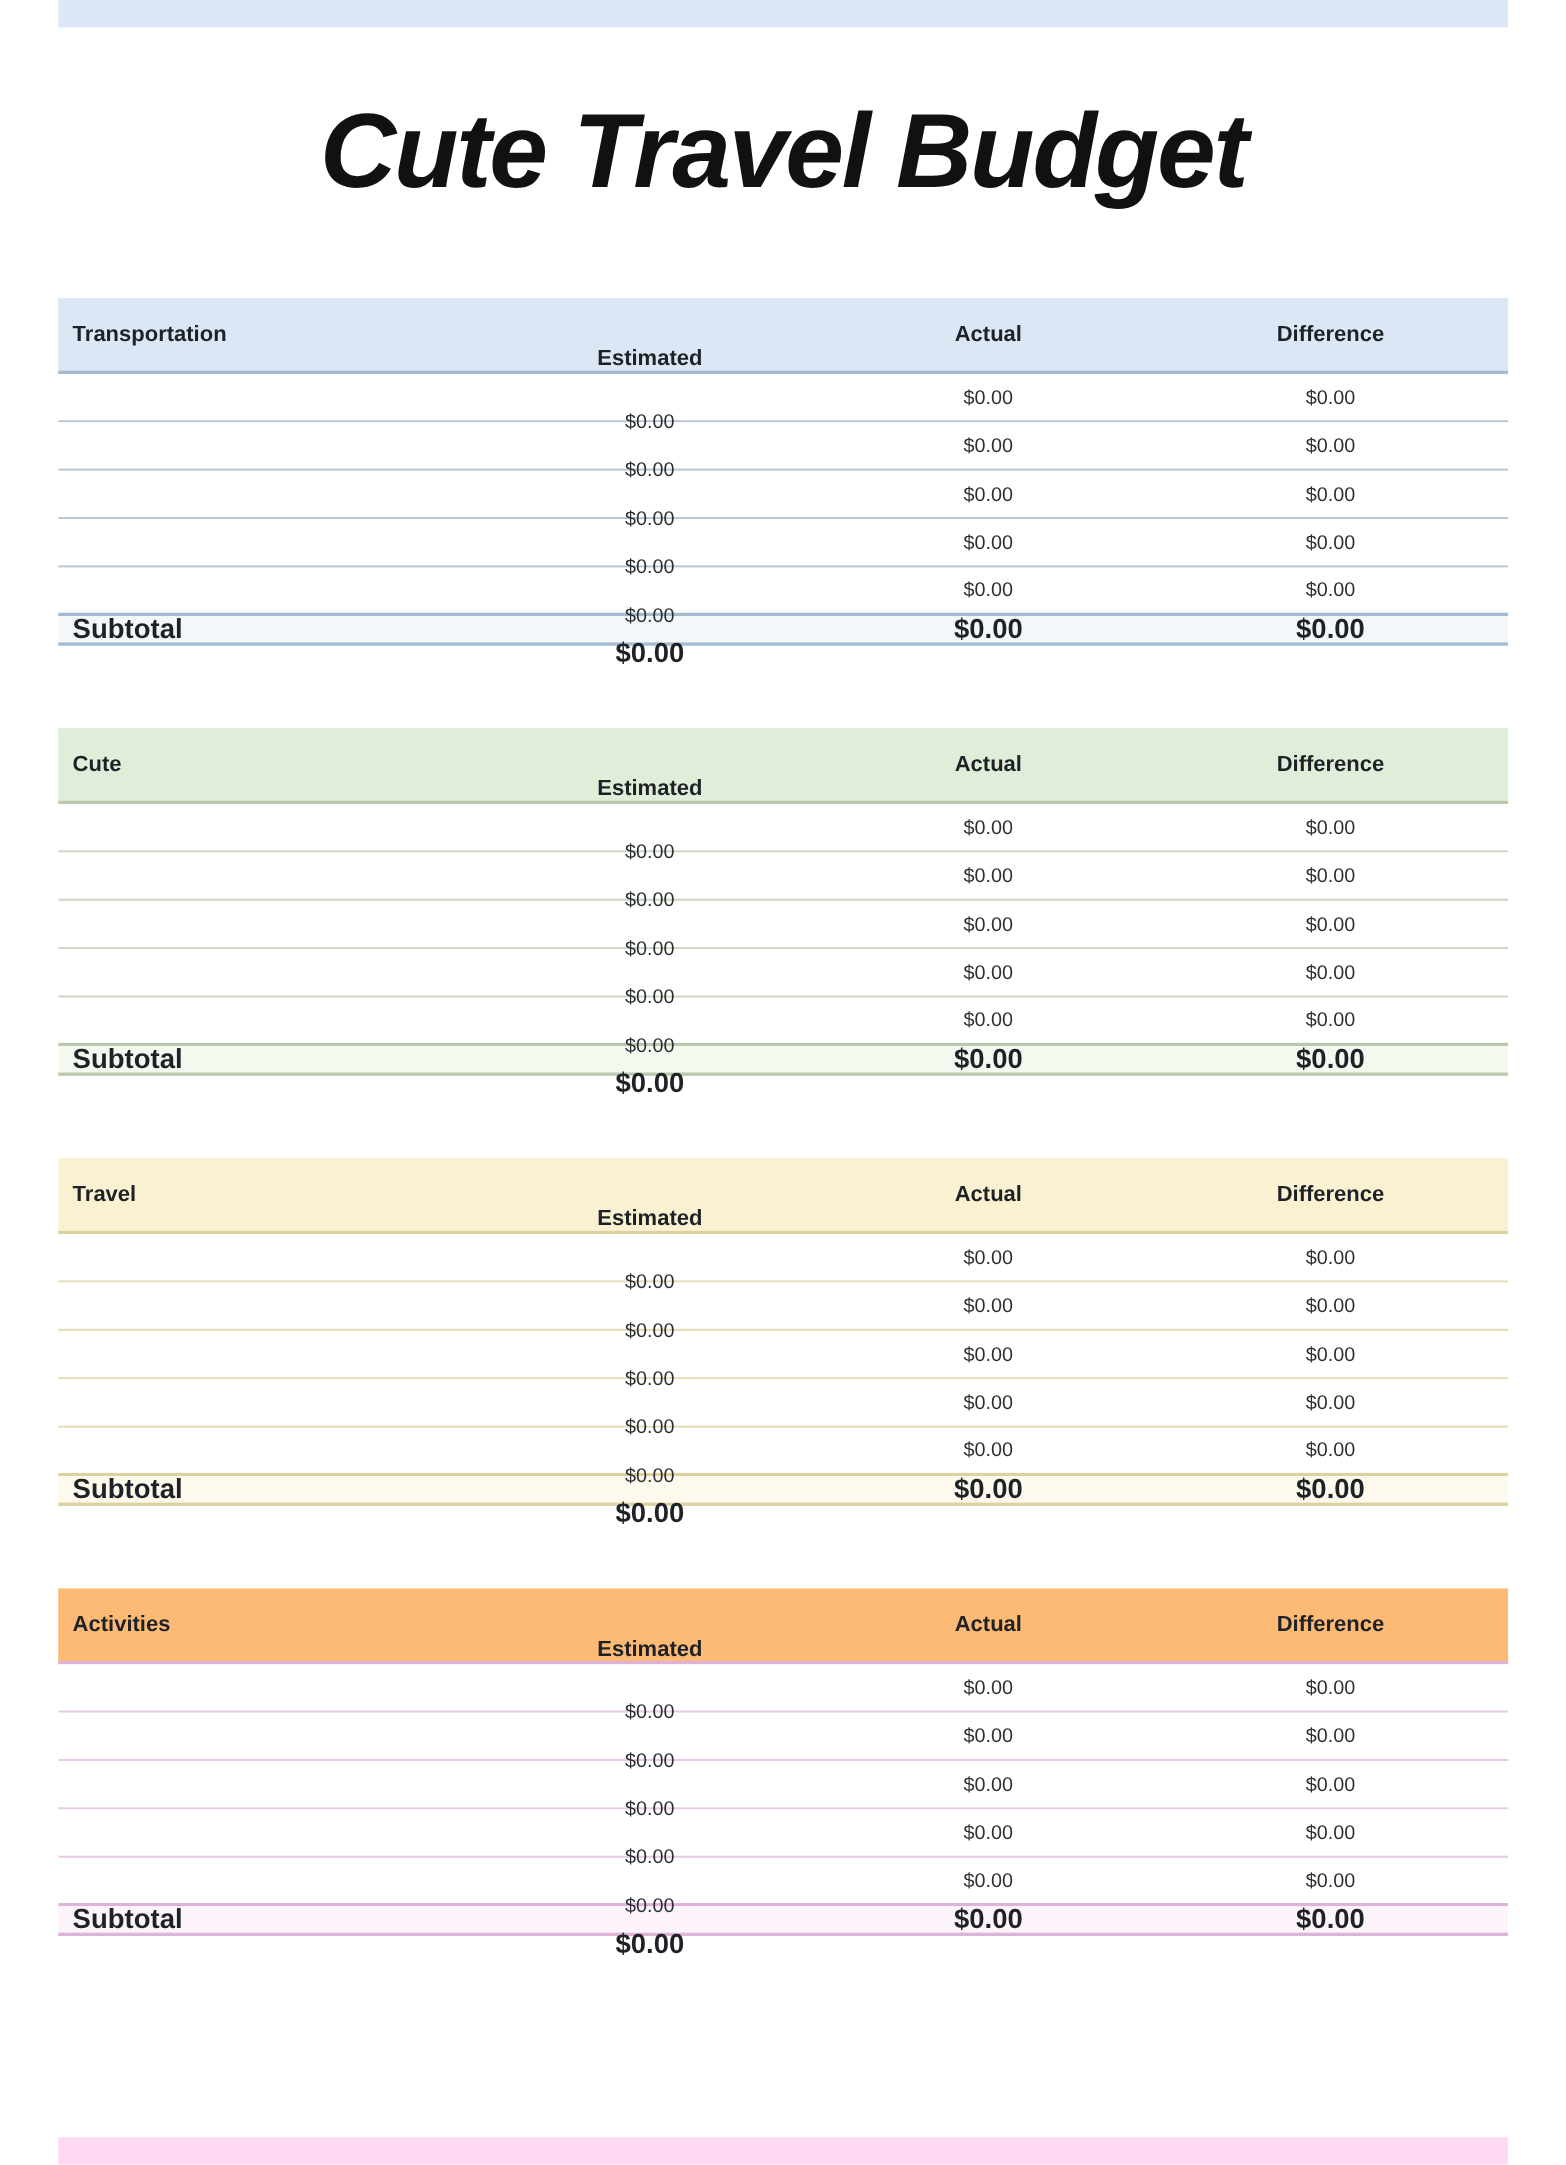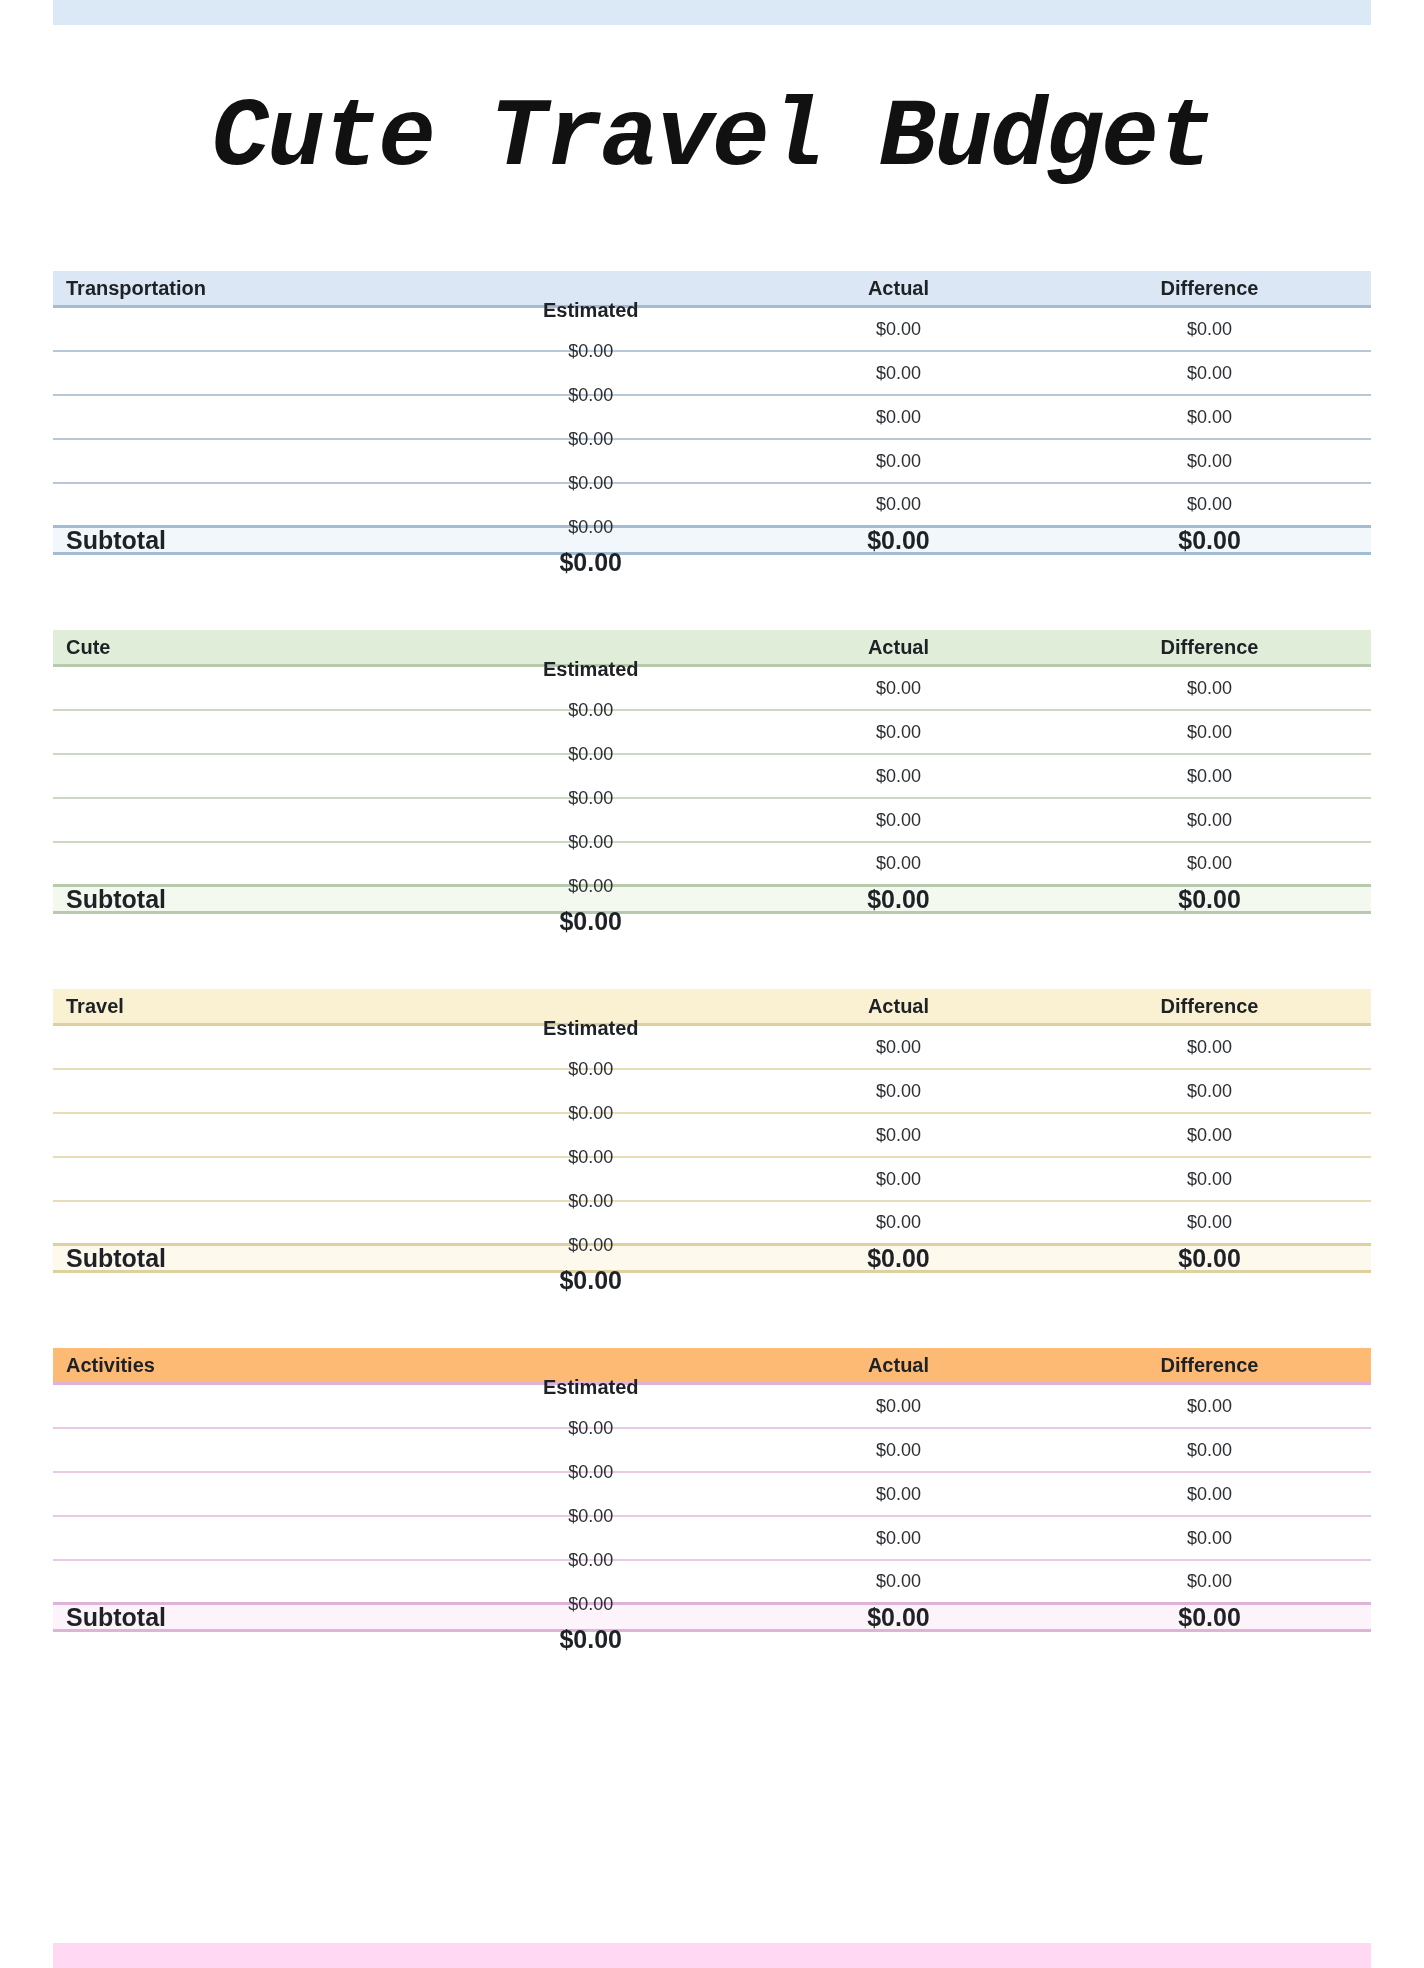--- a/index.html
+++ b/index.html
@@ -26,21 +26,21 @@
   .page-title {
     position: absolute;
     top: 48px;
     left: 0;
     width: 100%;
     height: 180px;
     margin: 0;
     display: flex;
     align-items: center;
     justify-content: center;
-    font-family: Liberation Mono, monospace;
+    font-family: Liberation Sans, sans-serif;
     font-style: italic;
     font-weight: bold;
     font-size: 96px;
     letter-spacing: -2px;
     color: #111111;
   }
   .sections {
     position: absolute;
     top: 271px;
     left: 53px;
@@ -64,21 +64,21 @@
   }
   .cell.c-name {
     width: 28.8%;
     text-align: left;
     padding-left: 13px;
   }
   .cell.c-est  { width: 24.0%; margin-top: 45px; }
   .cell.c-act  { width: 22.7%; }
   .cell.c-diff { width: 24.5%; }
   .row.header {
-    height: 37px;
+    height: 69px;
     border-bottom: 3px solid;
     font-size: 20px;
     font-weight: bold;
     color: #1e2226;
   }
   .row.data {
     height: 44px;
     border-bottom: 2px solid;
     font-size: 18px;
     color: #2b2f33;

